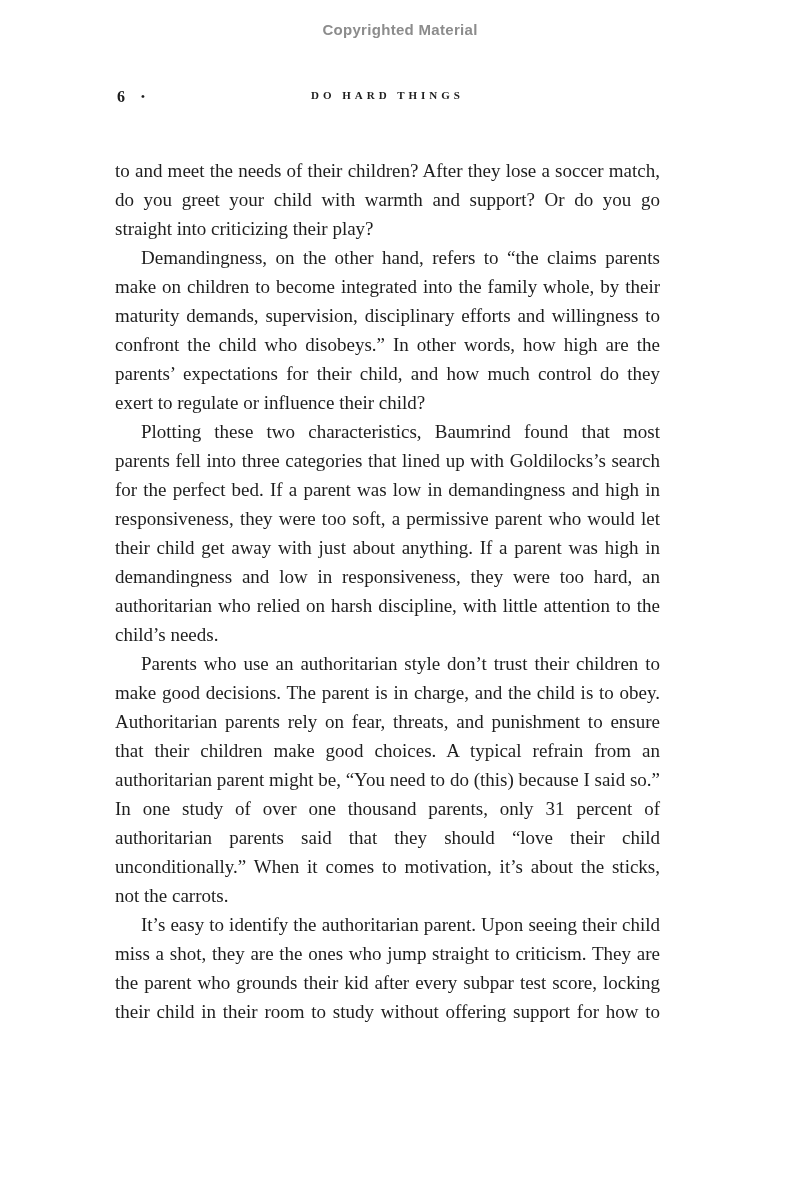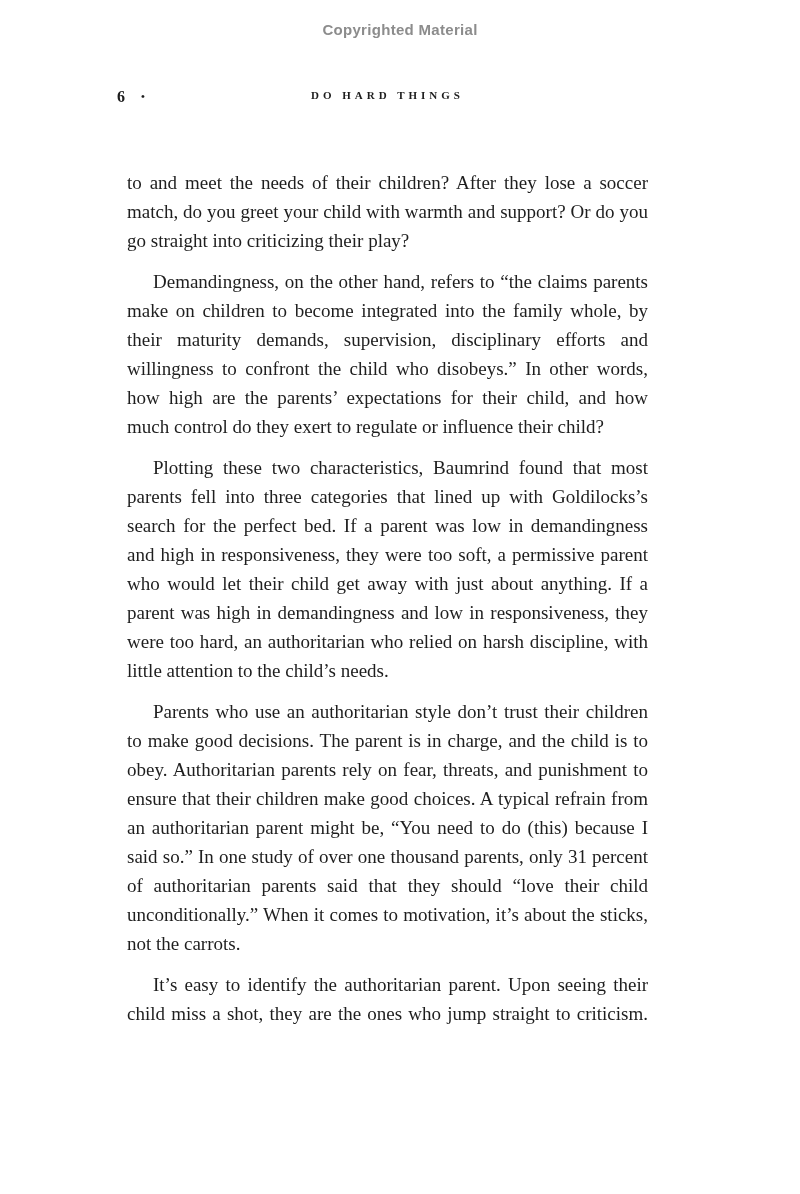--- a/index.html
+++ b/index.html
@@ -69,21 +69,21 @@
     position: absolute;
     left: 115px;
     top: 156px;
     width: 545px;
     font-size: 19px;
     line-height: 29px;
     text-align: justify;
     color: #1e1e1e;
   }
   .body-text p {
-    margin: 12px;
+    margin: 0;
     padding: 0;
   }
   .body-text p.indent {
     text-indent: 26px;
   }
 </style>
 </head>
 <body>
 
 <div class="page">

